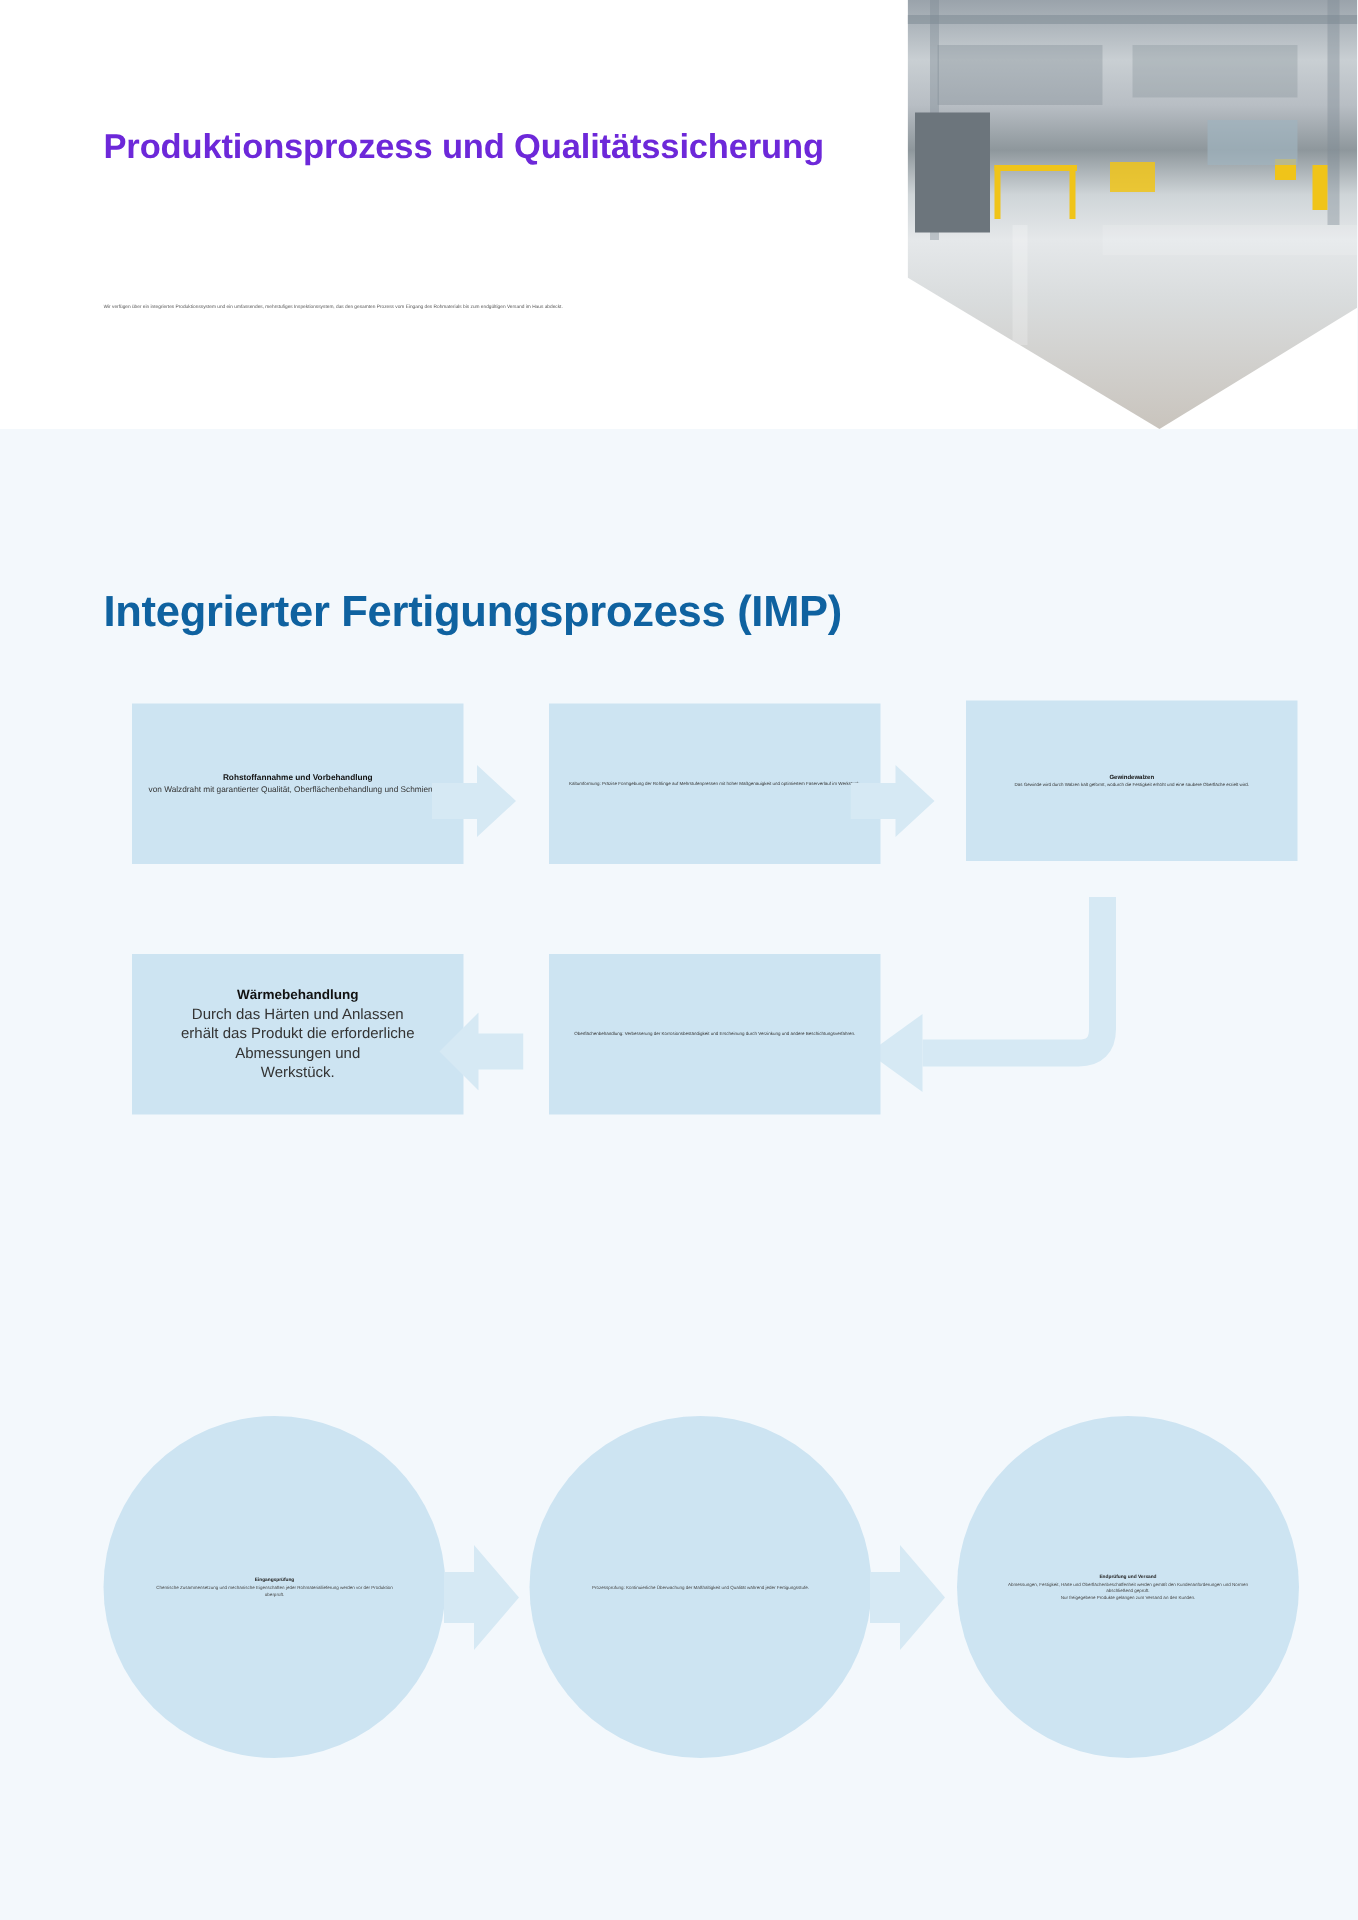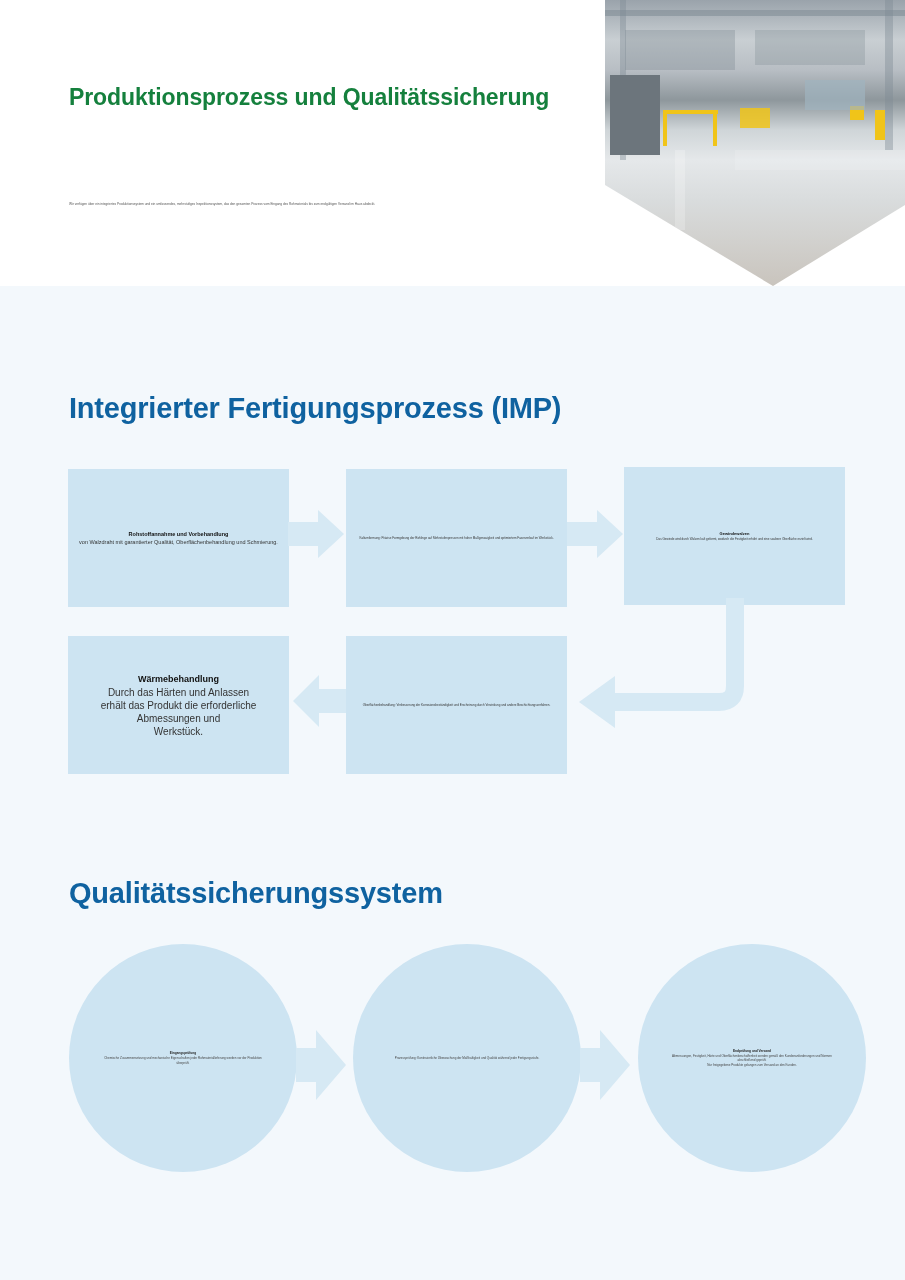--- a/index.html
+++ b/index.html
@@ -1,38 +1,38 @@
 <!DOCTYPE html>
 <html><head>
 <meta charset="utf-8">
 <style>
   * { box-sizing: border-box; margin: 0; padding: 0; }
   html, body { width: 905px; height: 1280px; background: #f3f8fc; font-family: "Liberation Sans", sans-serif; overflow: hidden; }
   .page { position: relative; width: 905px; height: 1280px; }
 
   
   .hero { position: absolute; left: 0; top: 0; width: 905px; height: 286px; background: #ffffff; }
-  .hero-title { position: absolute; left: 69px; top: 84px; font-size: 23px; font-weight: 700; color: #15803d; letter-spacing: -0.1px; }
+  .hero-title { position: absolute; left: 69px; top: 84px; font-size: 23px; font-weight: 700; color: #6d28d9; letter-spacing: -0.1px; }
   .hero-desc { position: absolute; left: 69px; top: 202px; width: 420px; font-size: 3.2px; line-height: 5px; color: #555; white-space: nowrap; overflow: hidden; }
   .hero-image { position: absolute; left: 605px; top: 0; width: 300px; height: 286px;
     clip-path: polygon(0 0, 100% 0, 100% 205px, 168px 286px, 0 185px);
     background:
       linear-gradient(180deg, rgba(0,0,0,0) 0, rgba(0,0,0,0) 100%),
       linear-gradient(180deg, #9aa3ab 0px, #c9cfd3 40px, #b8bec4 70px, #8e979c 100px, #cfd5d8 130px, #e5e8ea 160px, #d9dcdd 200px, #c9c4bd 286px);
   }
   .hero-image .rack { position: absolute; background: #7d8a93; opacity: .55; }
   .hero-image .yellow { position: absolute; background: #f0c419; }
   .hero-image .cabinet { position: absolute; background: #6c757c; }
   .hero-image .floor-reflect { position: absolute; background: rgba(255,255,255,0.45); }
 
   
   .section-title { position: absolute; left: 69px; font-size: 29px; font-weight: 700; color: #0f62a0; letter-spacing: -0.2px; }
 
   
-  .pbox { position: absolute; width: 221px; height: 138px; background: #cde4f2; display: flex; flex-direction: column; justify-content: center; align-items: center; text-align: center; padding: 6px 10px; }
+  .pbox { position: absolute; width: 221px; height: 107px; background: #cde4f2; display: flex; flex-direction: column; justify-content: center; align-items: center; text-align: center; padding: 6px 10px; margin-left: 20px; }
   .pbox .t { font-weight: 700; color: #111; }
   .pbox .d { color: #333; }
   .tiny .t { font-size: 4px; line-height: 6px; }
   .tiny .d { font-size: 3px; line-height: 5px; }
   .small .t { font-size: 5.5px; line-height: 8px; }
   .small .d { font-size: 5.5px; line-height: 8px; }
   .big .t { font-size: 9px; line-height: 13px; }
   .big .d { font-size: 10px; line-height: 13px; }
 
   .arrow { position: absolute; }
@@ -108,21 +108,20 @@
 
   <svg class="arrow" style="left:291px;top:675px;" width="58" height="52">
     <polygon points="58,14 28,14 28,0 2,26 28,52 28,38 58,38" fill="#d6e9f4"></polygon>
   </svg>
 
   <div class="pbox tiny" style="left:346px;top:636px;">
     <div class="t"></div>
     <div class="d">Oberflächenbehandlung: Verbesserung der Korrosionsbeständigkeit und Erscheinung durch Verzinkung und andere Beschichtungsverfahren.</div>
   </div>
 
-  <h2 class="section-title" style="top:877px;">Qualitätssicherungssystem</h2>
 
   <div class="circle" style="left:69px;top:944px;">
     <div class="t">Eingangsprüfung</div>
     <div class="d">Chemische Zusammensetzung und mechanische Eigenschaften jeder Rohmateriallieferung werden vor der Produktion überprüft.</div>
   </div>
 
   <svg class="arrow" style="left:296px;top:1030px;" width="52" height="70">
     <polygon points="0,18 20,18 20,0 50,35 20,70 20,52 0,52" fill="#d6e9f4"></polygon>
   </svg>
 

